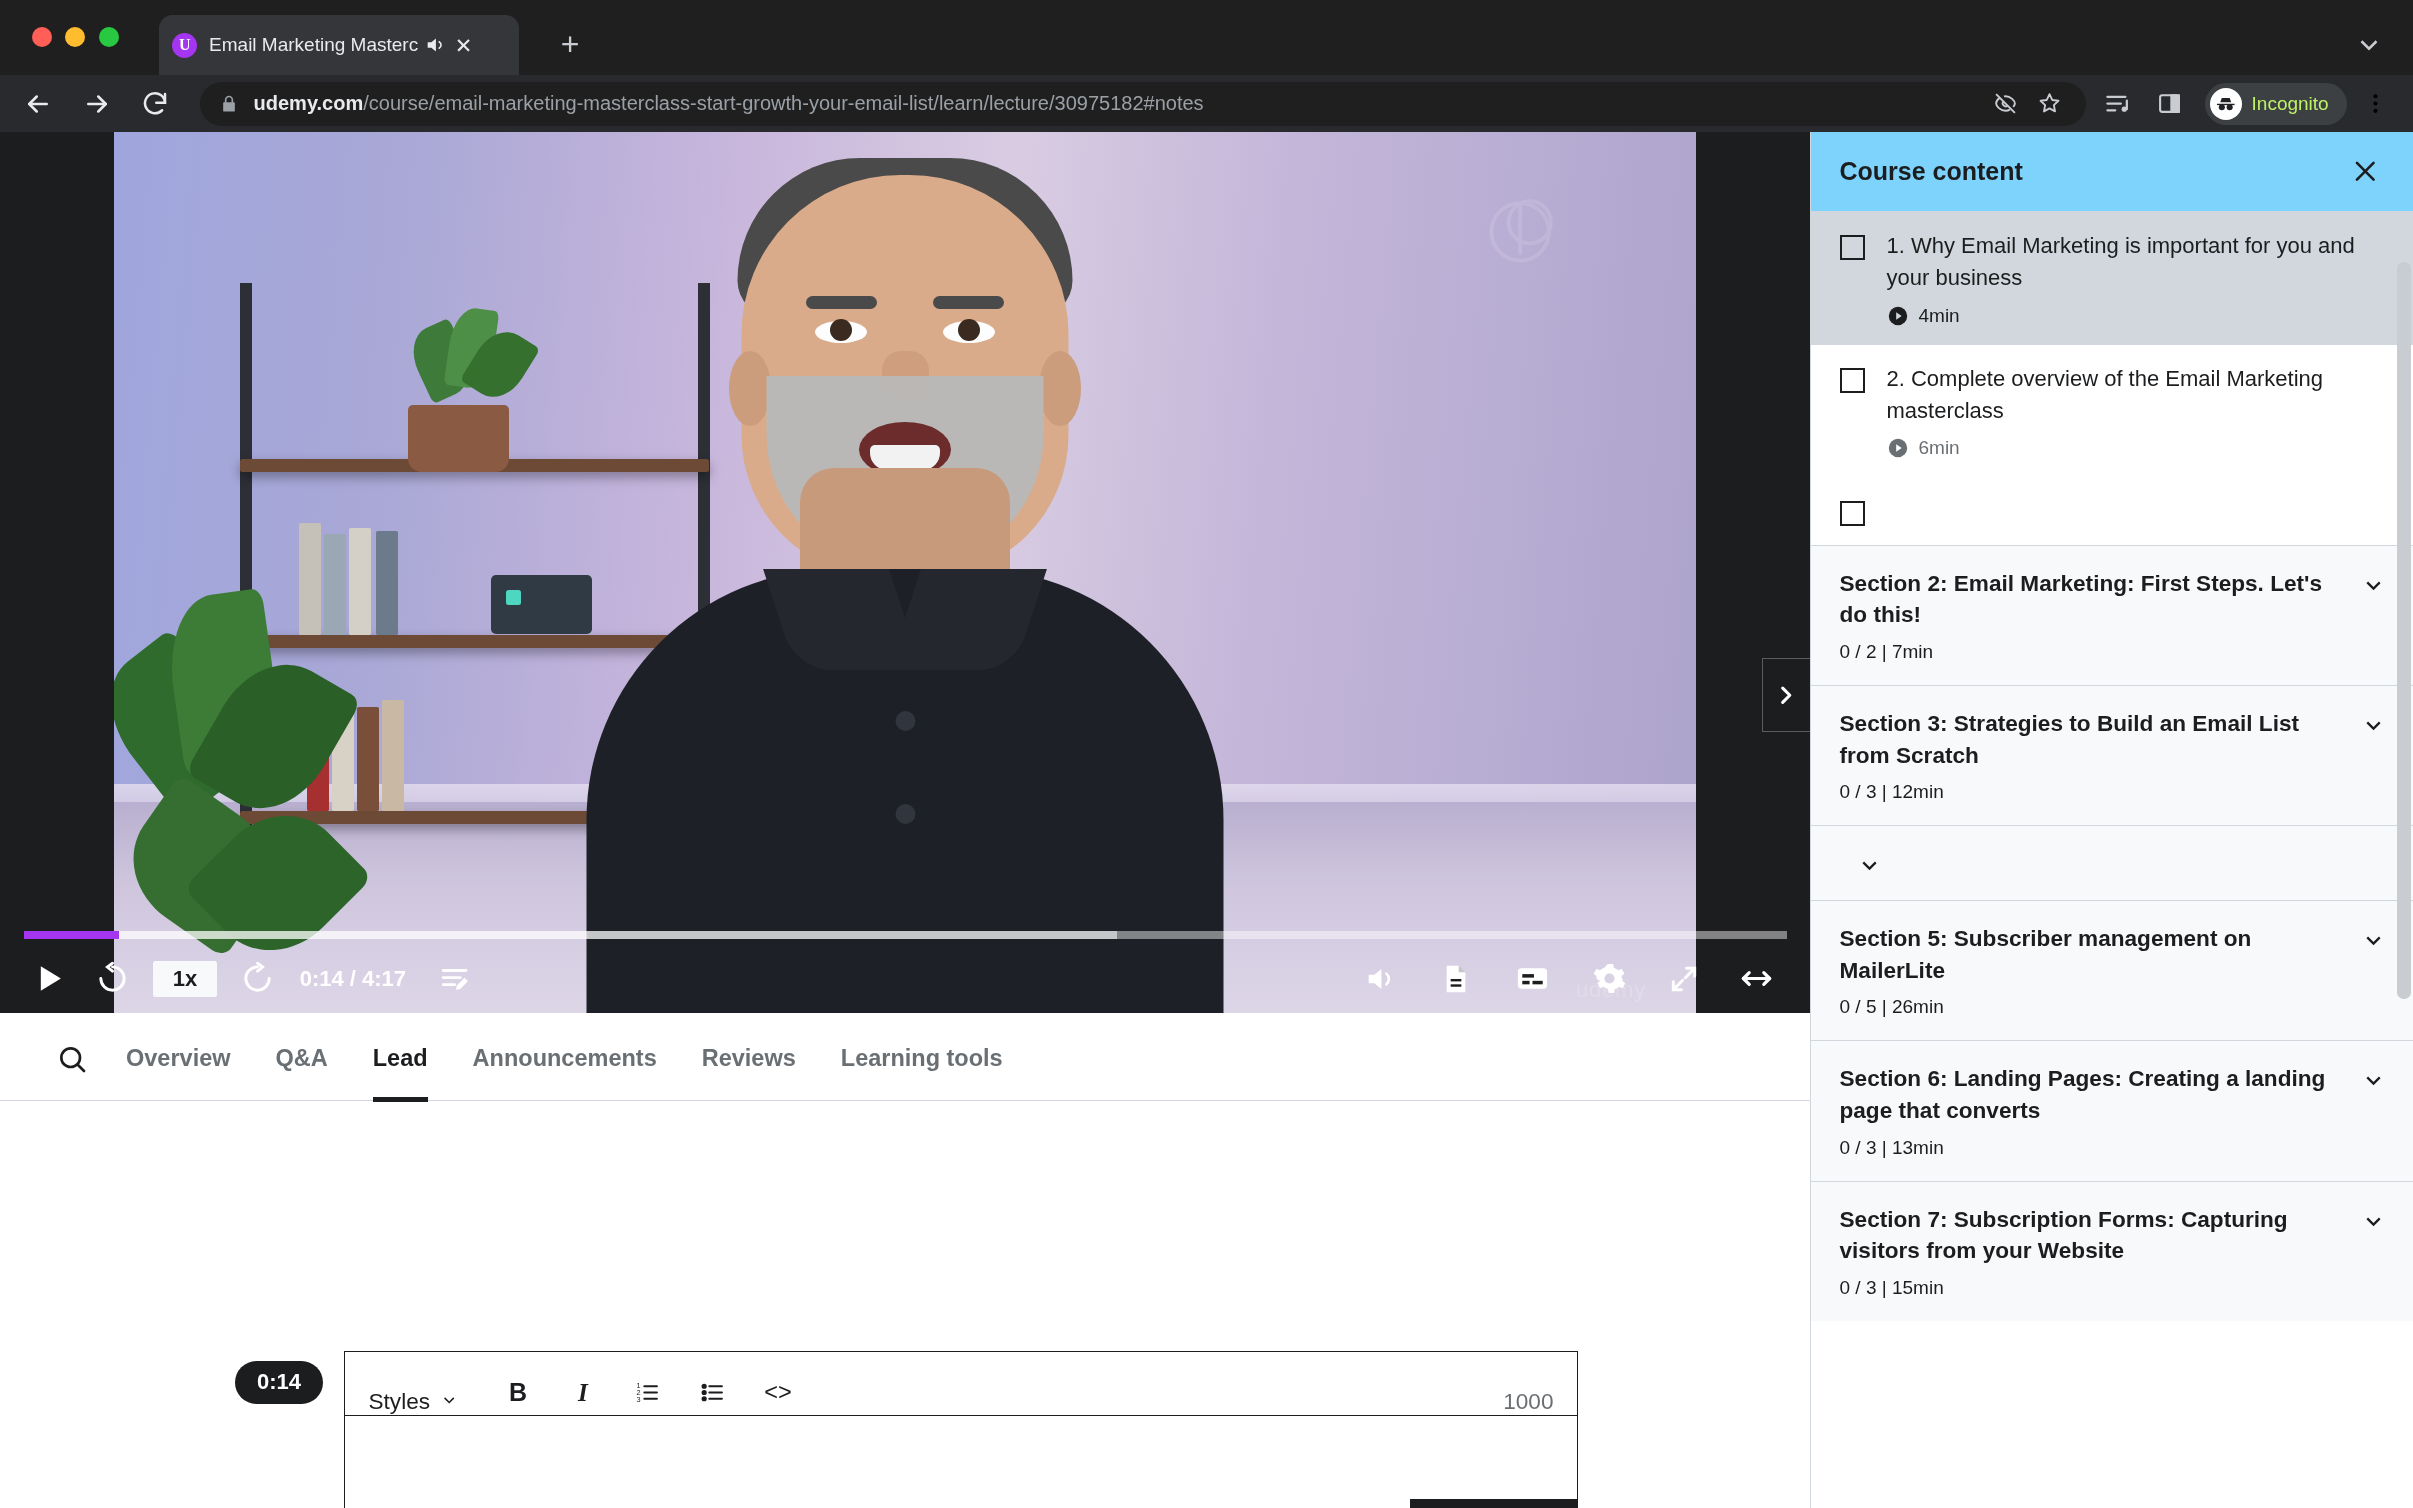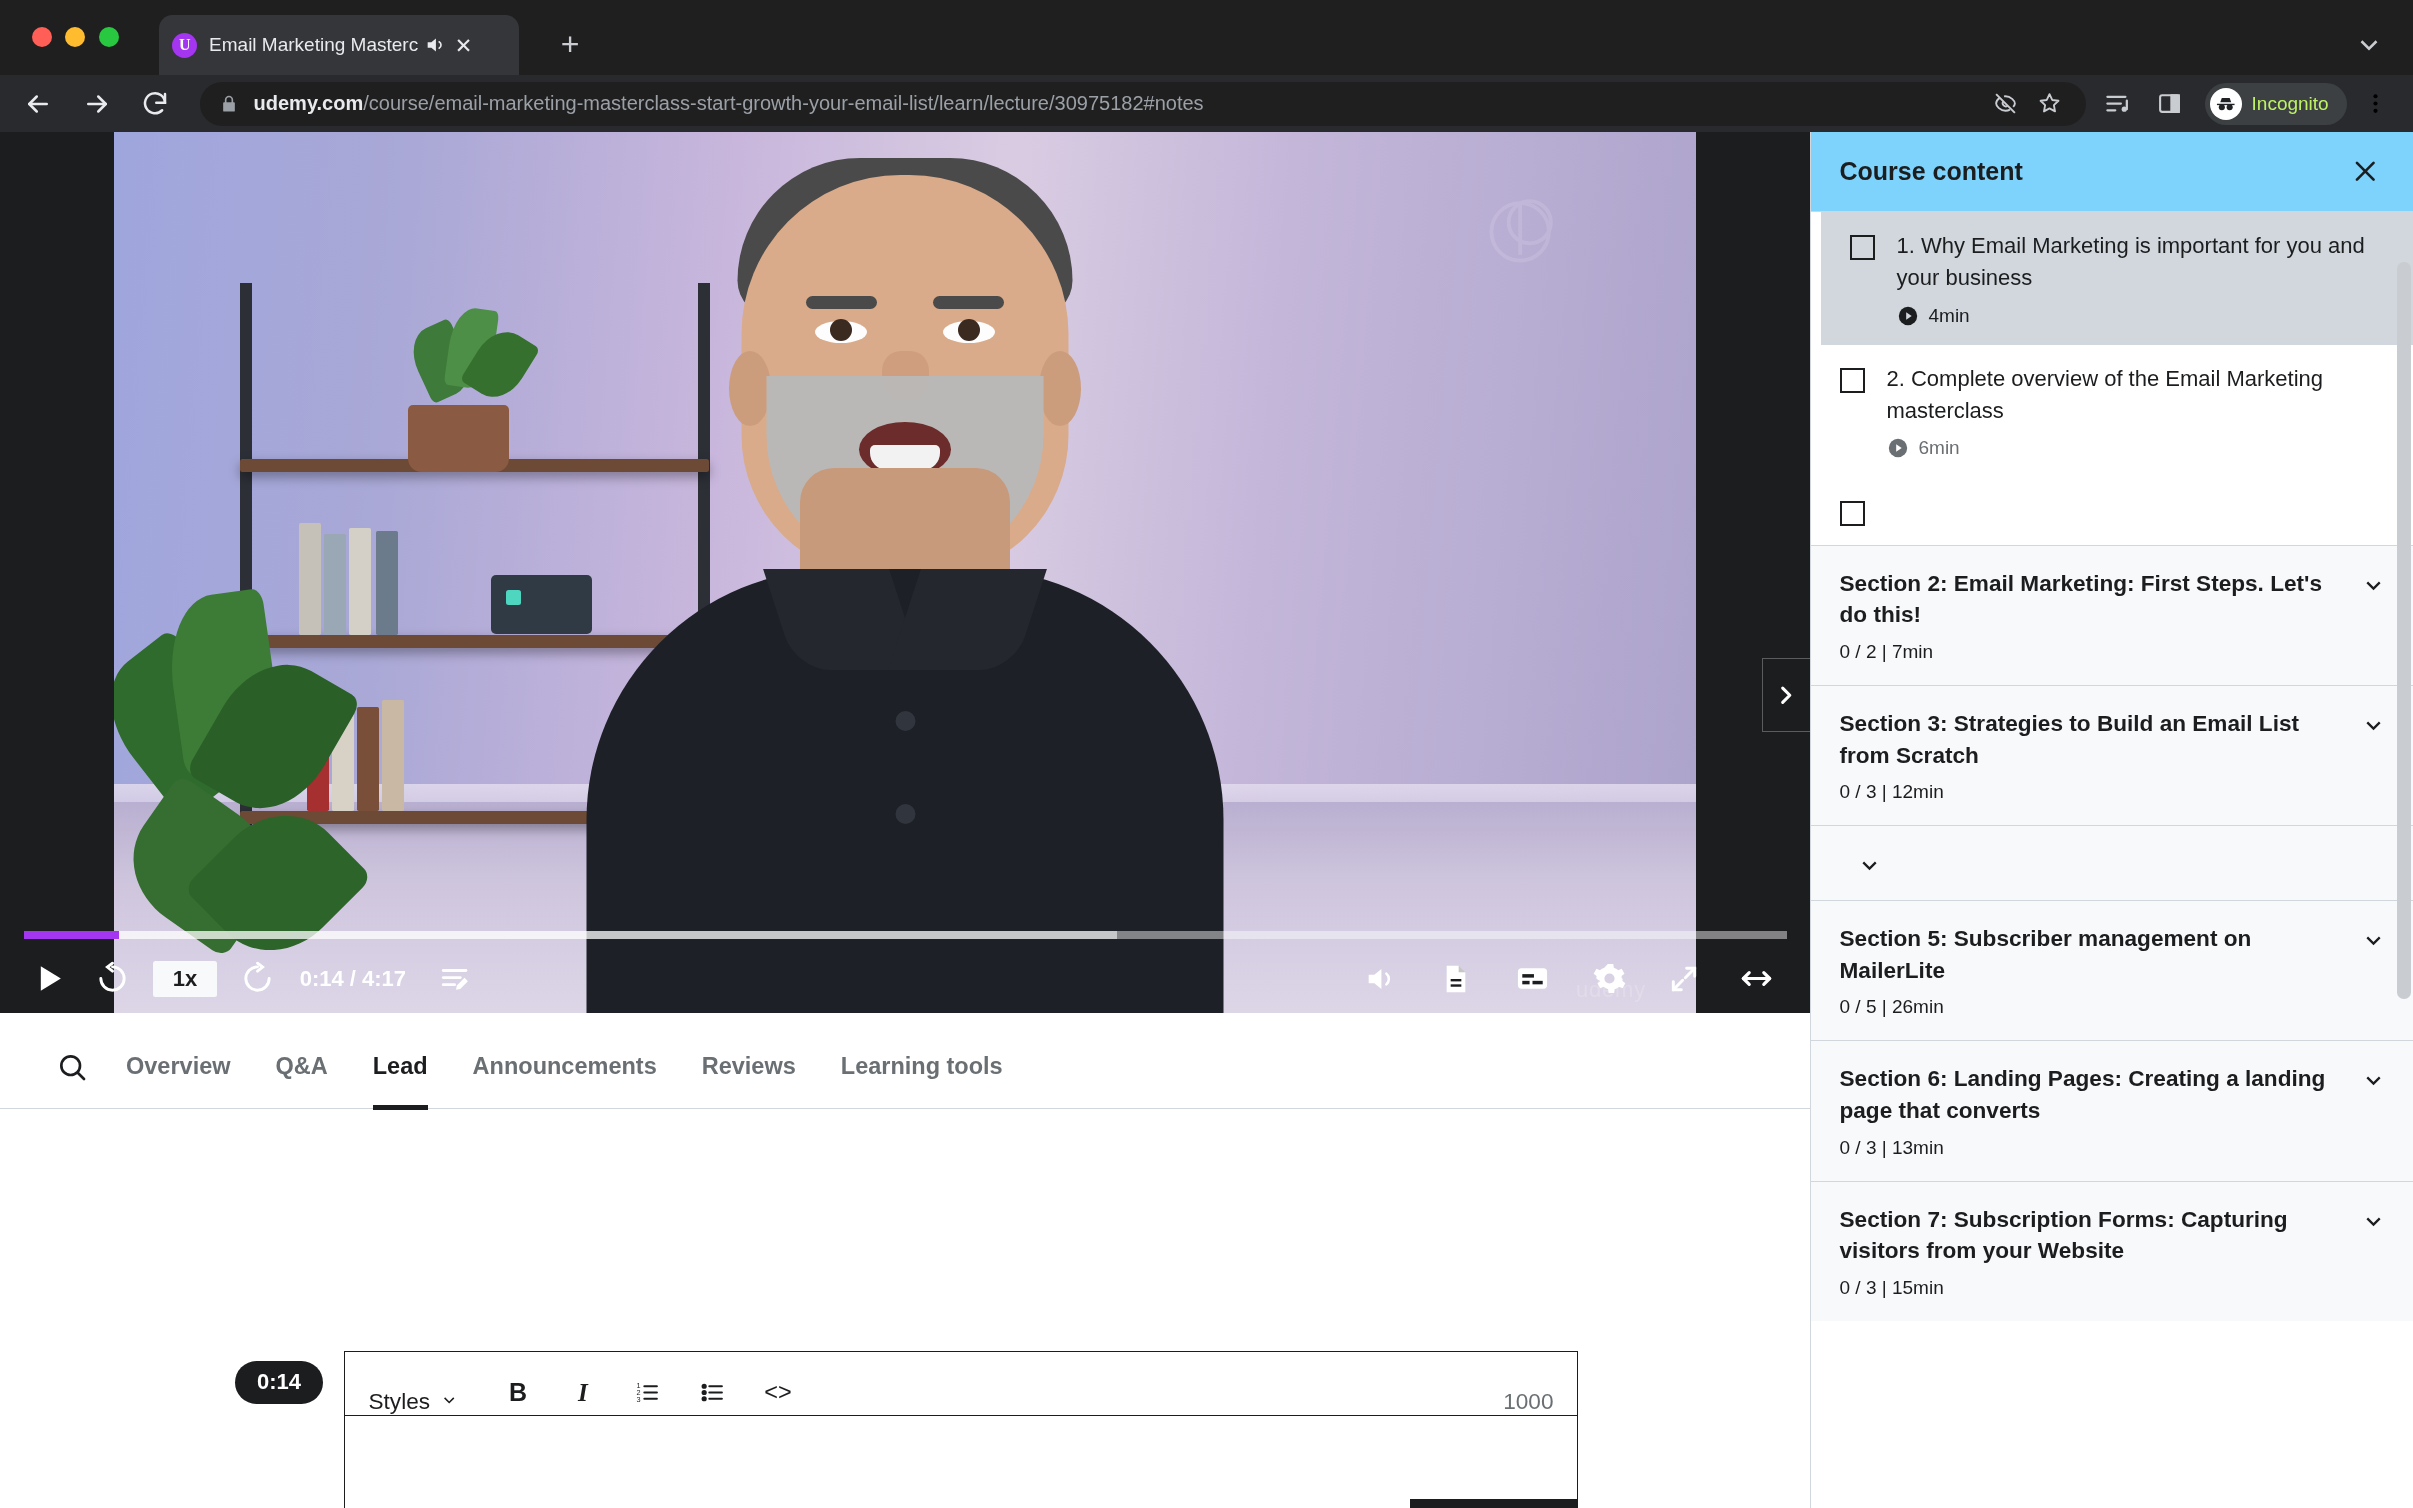--- a/index.html
+++ b/index.html
@@ -259,21 +259,21 @@
     display:flex; align-items:center; justify-content:center;
     color:#fff; z-index:6;
   }
 
   
   #content-area {
     position:absolute; left:0; top:881px; width:1810px; height:495px;
     background:#fff;
   }
   #tabs-row {
-    position:absolute; left:0; top:12px; width:1810px; height:84px;
+    position:absolute; left:0; top:4px; width:1810px; height:84px;
     display:flex; align-items:center; padding-left:50px;
     border-bottom:1.7px solid #d1d7dc;
   }
   #tab-search-icon { width:44px; height:44px; display:flex; align-items:center; justify-content:center; color:#1c1d1f; margin-right:32px;}
   .tab-item {
     font-size:23.5px; color:#6a6f73; font-weight:bold;
     margin-right:45px; height:84px; display:flex; align-items:center;
     position:relative; white-space:nowrap;
   }
   .tab-item.active { color:#1c1d1f; }
@@ -339,21 +339,21 @@
   #sidebar-title { font-size:25px; font-weight:bold; color:#1c1d1f; }
   #sidebar-close { margin-left:auto; width:39px; height:39px; display:flex; align-items:center; justify-content:center; color:#1c1d1f;}
   #sidebar-scroll {
     position:absolute; top:80px; left:0; width:603px; height:1296px;
     overflow:hidden;
   }
   .lecture {
     display:flex; padding:18.4px 28.5px 18.4px 28.5px;
     background:#fff;
   }
-  .lecture.current { background:#d1d7dc;margin-left:10px; }
+  .lecture.current { background:#d1d7dc; }
   .lec-check {
     width:25px; height:25px; border:2.5px solid #1c1d1f;
     flex:0 0 auto; margin-top:5px; margin-right:22px; background:transparent;
   }
   .lec-body { flex:1 1 auto; }
   .lec-title { font-size:22px; line-height:1.42; color:#1c1d1f; }
   .lec-meta {
     display:flex; align-items:center; gap:10px;
     margin-top:11.7px; font-size:19px; color:#1c1d1f;
   }

